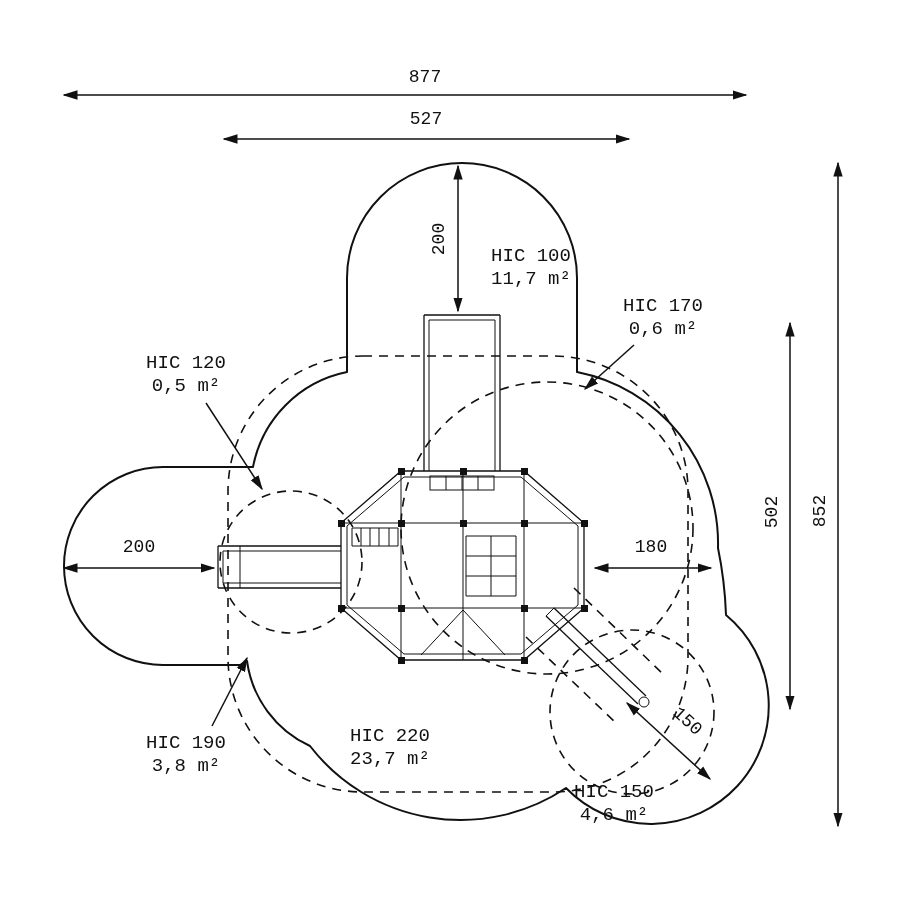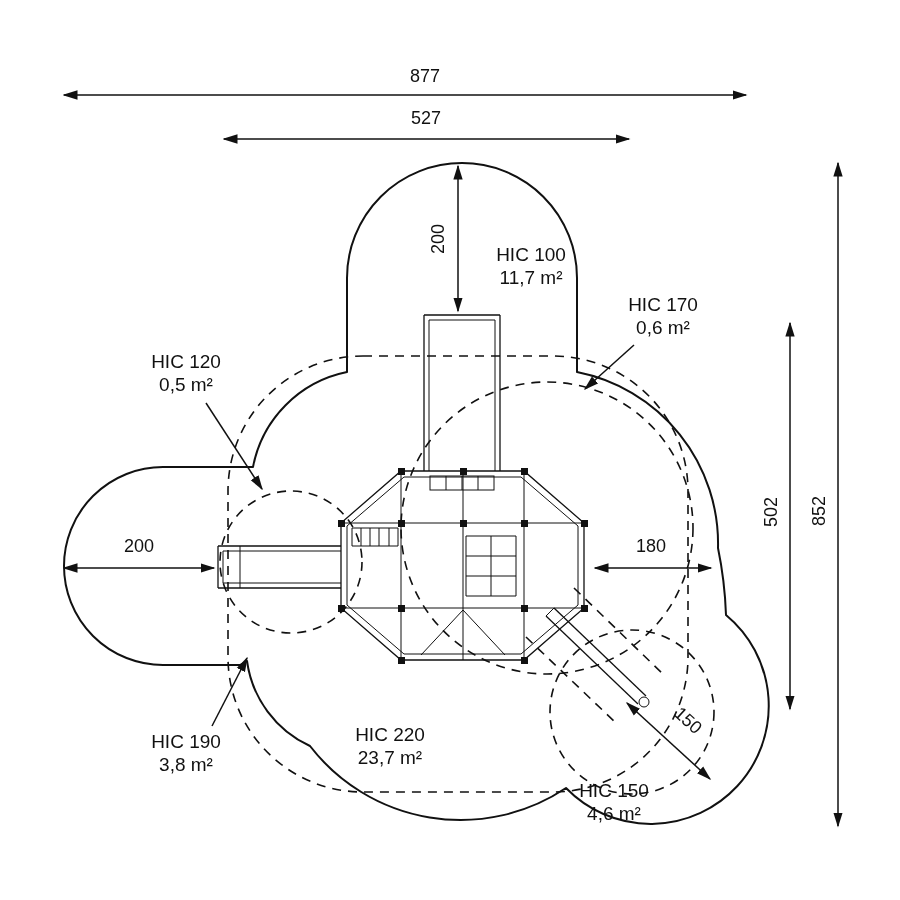--- a/index.html
+++ b/index.html
@@ -1,18 +1,18 @@
 <!DOCTYPE html>
 <html><head>
 <meta charset="utf-8">
 <style>
   html,body{margin:0;padding:0;background:#ffffff;}
   .page{
     width:780px;height:900px;position:relative;background:#ffffff;
-    font-family:Liberation Sans, sans-serif;
+    font-family:Liberation Mono, monospace;
     border-radius:12px;
   }
   svg{display:block;}
   .dim{stroke:#111111;stroke-width:1.5;fill:none;}
   .ptr{stroke:#111111;stroke-width:1.5;fill:none;}
   .outline{stroke:#111111;stroke-width:2;fill:none;stroke-linejoin:round;}
   .dashed{stroke:#111111;stroke-width:1.6;fill:none;stroke-dasharray:9 7;}
   .struct{stroke:#111111;stroke-width:1.3;fill:none;}
   .struct-thin{stroke:#111111;stroke-width:1;fill:none;}
   .post{fill:#111111;stroke:none;}

